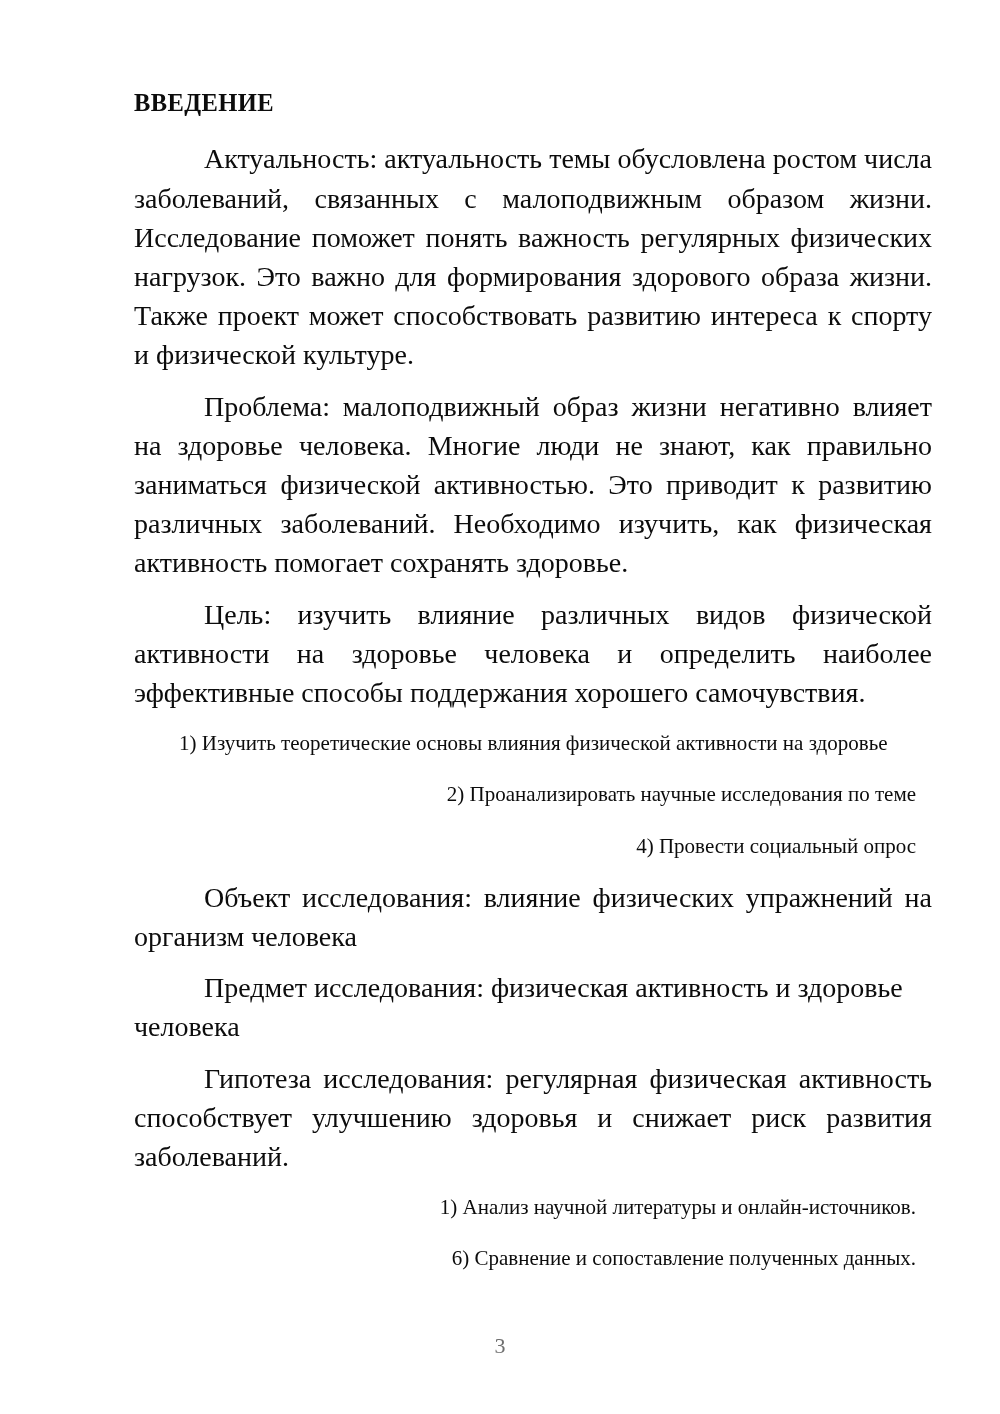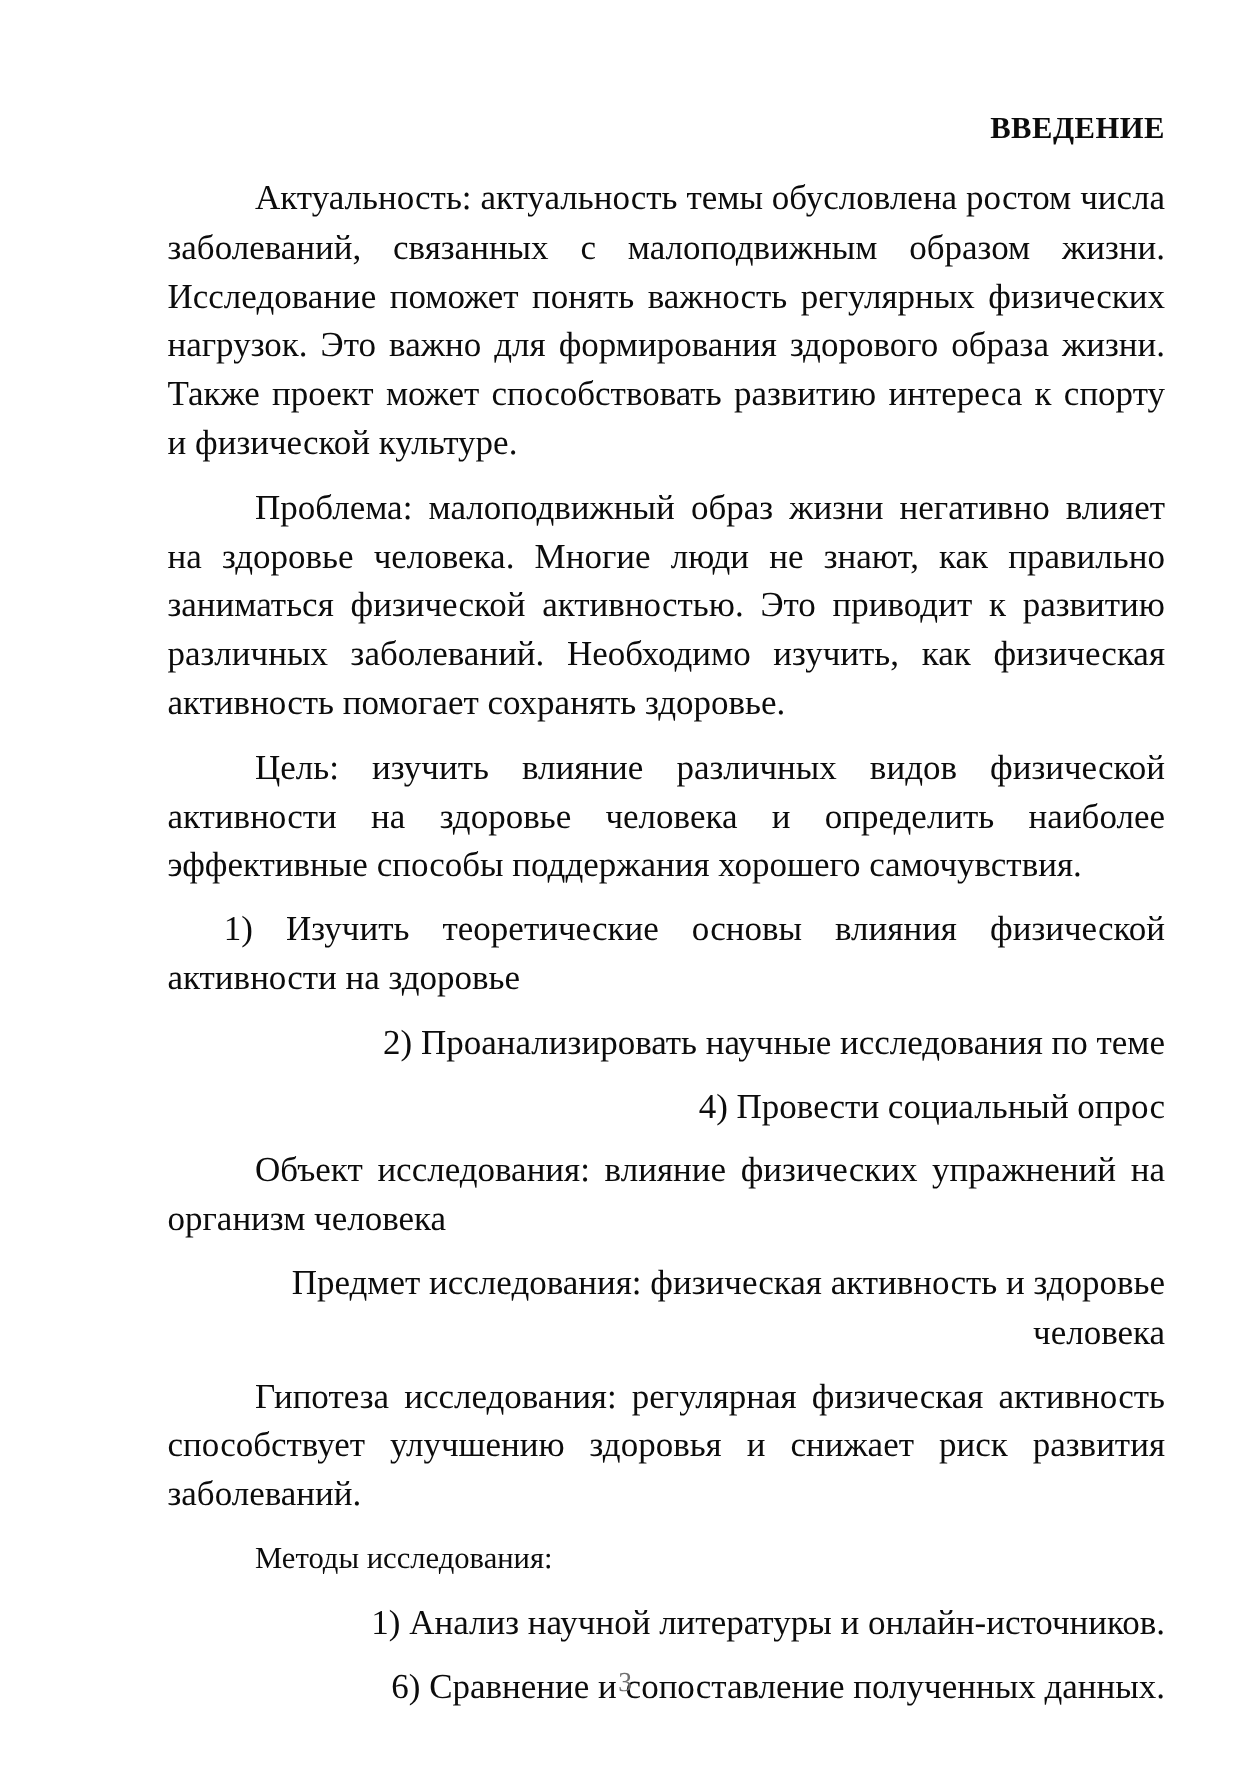--- a/index.html
+++ b/index.html
@@ -24,59 +24,59 @@
   .content {
     position: absolute;
     left: 134px;
     top: 88px;
     width: 798px;
   }
 
   .doc-title {
     font-size: 24.5px;
     font-weight: bold;
-    text-align: right;
+    text-align: left;
     letter-spacing: 0.4px;
     line-height: 1.2;
     margin: 0 0 22px 0;
   }
 
   
   .para {
     font-size: 28px;
     line-height: 39.2px;
     text-align: justify;
     text-justify: inter-word;
     text-indent: 70px;
     margin: 0 0 12px 0;
     hyphens: none;
   }
 
   
   .para.nojust {
-    text-align: right;
+    text-align: left;
   }
 
   
   .label-line {
     font-size: 24.5px;
     line-height: 39.2px;
     text-align: left;
     text-indent: 70px;
     margin: 0 0 12px 0;
   }
 
   
   .list-item {
-    font-size: 28px;
+    font-size: 21px;
     line-height: 39.2px;
     text-align: justify;
     text-justify: inter-word;
     text-indent: 45px;
-    margin: 0 0 12px 0;
+    margin: 0 16px 12px 0;
   }
 
   .list-item.nojust {
     text-align: right;
   }
 
   .page-number {
     position: absolute;
     left: 0;
     right: 0;
@@ -110,21 +110,20 @@
 
     <p class="list-item nojust">4) Провести социальный опрос</p>
 
 
     <p class="para">Объект исследования: влияние физических упражнений на организм человека</p>
 
     <p class="para nojust">Предмет исследования: физическая активность и здоровье человека</p>
 
     <p class="para">Гипотеза исследования: регулярная физическая активность способствует улучшению здоровья и снижает риск развития заболеваний.</p>
 
-    <p class="label-line">Методы исследования:</p>
 
     <p class="list-item nojust">1) Анализ научной литературы и онлайн-источников.</p>
 
     <p class="list-item nojust">6) Сравнение и сопоставление полученных данных.</p>
 
   </div>
 
   <div class="page-number">3</div>
 
 </div>

